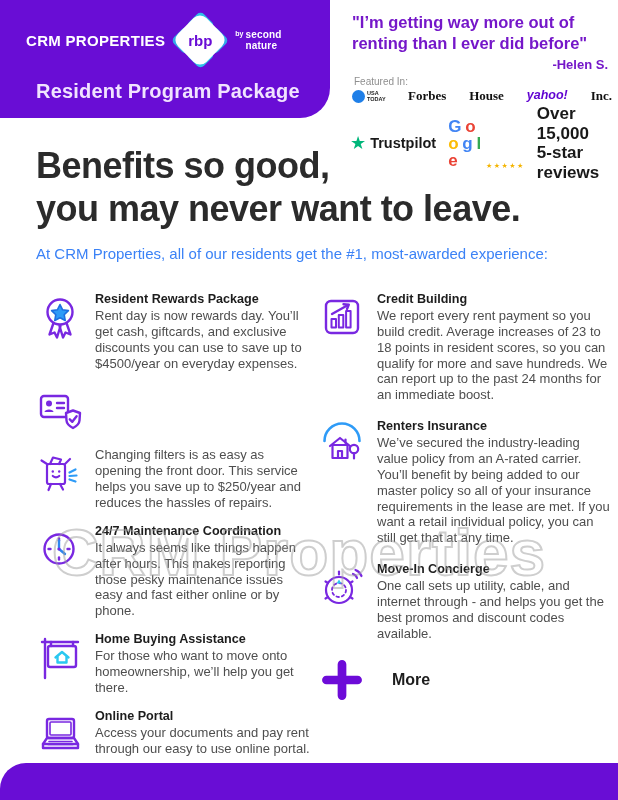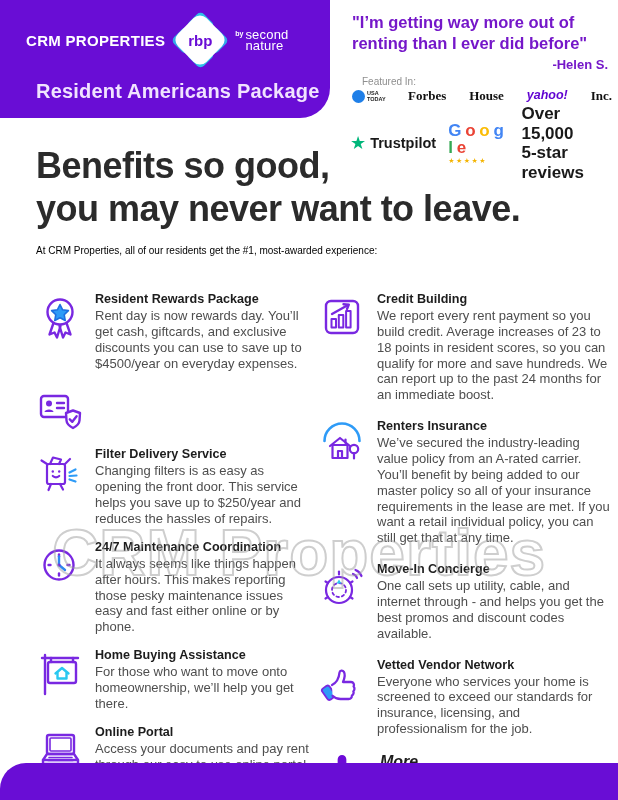--- a/index.html
+++ b/index.html
@@ -11,56 +11,56 @@
   .header-row{position:absolute;top:14px;left:26px;display:flex;align-items:center;gap:9px;}
   .brand{font-size:15px;font-weight:700;color:#ffffff;letter-spacing:.3px;white-space:nowrap;}
   .rbp-badge{position:relative;width:52px;height:52px;flex:0 0 52px;}
   .petal{position:absolute;width:21px;height:21px;border-radius:5px;background:#2FBFE8;transform:rotate(45deg);}
   .petal.t{left:15.5px;top:1px;} .petal.b{left:15.5px;top:30px;}
   .petal.l{left:1px;top:15.5px;background:#34A9E8;} .petal.r{left:30px;top:15.5px;background:#34A9E8;}
   .rbp-core{position:absolute;left:6px;top:6px;width:40px;height:40px;background:#ffffff;border-radius:9px;transform:rotate(45deg);}
   .rbp-text{position:absolute;left:0;top:0;width:52px;height:52px;display:flex;align-items:center;justify-content:center;font-size:15px;font-weight:700;color:#690DD5;}
   .sn-block{display:flex;gap:2px;color:#ffffff;}
   .sn-by{font-size:7px;font-weight:700;margin-top:1px;}
-  .sn-words{font-size:13px;font-weight:400;line-height:11px;letter-spacing:.2px;}
+  .sn-words{font-size:10px;font-weight:700;line-height:11px;letter-spacing:.2px;}
   .banner{position:absolute;left:36px;top:80px;font-size:20px;font-weight:700;color:#F1E3FF;letter-spacing:.2px;}
 
   
   .quote{position:absolute;left:352px;top:12px;width:258px;color:#7517C9;font-weight:700;font-size:16.5px;line-height:1.3;}
   .attribution{position:absolute;left:352px;top:57px;width:256px;text-align:right;color:#7517C9;font-weight:700;font-size:13px;}
-  .featured{position:absolute;left:354px;top:76px;font-size:10px;color:#8f8f8f;margin-left:8px;}
+  .featured{position:absolute;left:354px;top:76px;font-size:10px;color:#8f8f8f;}
   .press-row{position:absolute;left:352px;top:88px;width:260px;display:flex;justify-content:space-between;}
   .usa-wrap{display:flex;align-items:center;gap:2px;}
   .usa-dot{width:13px;height:13px;border-radius:50%;background:#1F7FE8;}
   .usa-text{font-size:5.5px;font-weight:700;color:#1a1a1a;width:18px;line-height:1.1;}
   .serif-logo{font-family:"Liberation Serif","DejaVu Serif",serif;font-weight:700;font-size:13px;color:#111;}
   .yahoo-logo{font-size:12.5px;font-weight:700;font-style:italic;color:#5F01D1;}
   .reviews-row{position:absolute;left:350px;top:104px;width:262px;display:flex;align-items:center;gap:12px;}
   .trustpilot{display:flex;align-items:center;gap:4px;}
   .tp-star{color:#00B67A;font-size:18px;line-height:1;}
   .tp-label{font-size:14.5px;font-weight:700;color:#191919;}
-  .google-wrap{display:flex;flex-direction:column;align-items:flex-start;line-height:1;}
+  .google-wrap{display:flex;flex-direction:row;align-items:flex-end;line-height:1;}
   .google-word{font-size:17px;font-weight:700;letter-spacing:-.5px;}
   .g-blue{color:#4285F4;} .g-red{color:#EA4335;} .g-yellow{color:#FBBC05;} .g-green{color:#34A853;}
   .google-stars{font-size:7px;color:#F4B400;letter-spacing:1.5px;margin-top:1px;}
   .reviews-text{font-size:17px;font-weight:700;color:#191919;line-height:1.15;}
 
   
   .hero-title{position:absolute;left:36px;top:144px;font-size:36px;line-height:43px;font-weight:700;color:#2b2b2b;letter-spacing:-.5px;}
-  .hero-sub{position:absolute;left:36px;top:245px;font-size:10px;color:#000000;}
+  .hero-sub{position:absolute;left:36px;top:245px;font-size:15px;color:#3b82f6;}
 
   
   .col-left{position:absolute;left:34px;top:292px;width:278px;}
   .col-right{position:absolute;left:316px;top:292px;width:294px;}
   .benefit{display:flex;gap:9px;margin-bottom:13px;}
   .col-right .benefit{margin-bottom:16px;}
   .b-icon{width:52px;flex:0 0 52px;display:flex;justify-content:center;align-items:flex-start;}
   .b-title{font-size:12.6px;font-weight:700;color:#1d1d1d;margin-bottom:2px;}
   .b-desc{font-size:13px;color:#4e4e4e;line-height:1.22;}
-  .more-row{display:flex;gap:12px;align-items:flex-start;margin-top:4px;font-style:italic;}
+  .more-row{display:flex;gap:24px;align-items:center;margin-top:4px;}
   .more-label{font-size:16px;font-weight:700;color:#1d1d1d;}
 
   
   .watermark{position:absolute;left:52px;top:516px;z-index:5;font-size:64px;font-weight:700;letter-spacing:1px;white-space:nowrap;color:transparent;-webkit-text-stroke:2px #9e9e9e;opacity:.5;pointer-events:none;}
   .bottom-bar{position:absolute;left:0;bottom:0;width:618px;height:37px;background:#690DD5;border-radius:26px 0 0 0;}
 
   svg{display:block;}
 </style>
 </head>
 <body>
@@ -79,21 +79,21 @@
         <span class="rbp-text">rbp</span>
       </span>
       <span class="sn-block">
         <span class="sn-by">by</span>
         <span class="sn-words">
           <div>second</div>
           <div>nature</div>
         </span>
       </span>
     </div>
-    <div class="banner">Resident Americans Package</div>
+    <div class="banner">Resident Program Package</div>
   </div>
 
   <div class="quote">"I’m getting way more out of renting than I ever did before"</div>
   <div class="attribution">-Helen S.</div>
   <div class="featured">Featured In:</div>
 
   <div class="press-row">
     <span class="usa-wrap">
       <span class="usa-dot"></span>
       <span class="usa-text">USA TODAY</span>
@@ -174,21 +174,20 @@
           <circle cx="23.2" cy="23.5" r="1.2" fill="#7928E1" stroke="none"></circle>
           <path d="M16.8 28 Q20 30.6 23.2 28"></path>
           <path d="M33.5 24.5 39.5 21.5" stroke="#2E9BF7"></path>
           <path d="M33.5 28 40.5 27.5" stroke="#2E9BF7"></path>
           <path d="M33.5 31.5 39.5 33.5" stroke="#2E9BF7"></path>
           <path d="M15 36 12.5 42"></path>
           <path d="M24 36 27 41.5"></path>
         </svg>
       </span>
       <div>
-        <div class="b-title">Filter Delivery Service</div>
         <div class="b-desc">Changing filters is as easy as opening the front door. This service helps you save up to $250/year and reduces the hassles of repairs.</div>
       </div>
     </div>
 
     <div class="benefit">
       <span class="b-icon">
         <svg width="48" height="50" viewBox="0 0 48 48" fill="none" stroke="#7928E1" stroke-width="2.4" stroke-linecap="round" stroke-linejoin="round">
           <circle cx="23" cy="24" r="14.5"></circle>
           <line x1="23" y1="13.5" x2="23" y2="15.5"></line>
           <line x1="23" y1="32.5" x2="23" y2="34.5"></line>
@@ -293,32 +292,20 @@
           <path d="M35 11 A6 6 0 0 1 39 15"></path>
           <path d="M37.5 7 A10.5 10.5 0 0 1 43.5 13"></path>
         </svg>
       </span>
       <div>
         <div class="b-title">Move-In Concierge</div>
         <div class="b-desc">One call sets up utility, cable, and internet through - and helps you get the best promos and discount codes available.</div>
       </div>
     </div>
 
-    <div class="benefit">
-      <span class="b-icon">
-        <svg width="48" height="50" viewBox="0 0 48 48" fill="none" stroke="#7928E1" stroke-width="2.3" stroke-linecap="round" stroke-linejoin="round">
-          <rect x="6" y="27" width="9" height="13.5" rx="2.5" transform="rotate(-35 10.5 33.75)" fill="#2E9BF7" stroke="#7928E1" stroke-width="1.8"></rect>
-          <path d="M14 26 C18 24 21 19 21.5 13.5 C21.7 11.3 24.6 10.8 25.9 12.9 C27.3 15.2 26.5 19.5 25 23 L33 23 C35.5 23 36.6 25.5 35.6 27.5 C36.9 28.8 36.7 31.2 35.3 32.3 C36.1 33.8 35.4 35.8 33.9 36.6 C34.1 38.4 32.7 40 30.7 40 L22.5 40 C19 40 16 38.2 14.5 36.7" fill="#ffffff"></path>
-        </svg>
-      </span>
-      <div>
-        <div class="b-title">Vetted Vendor Network</div>
-        <div class="b-desc">Everyone who services your home is screened to exceed our standards for insurance, licensing, and professionalism for the job.</div>
-      </div>
-    </div>
 
     <div class="more-row">
       <span class="b-icon">
         <svg width="44" height="44" viewBox="0 0 48 48" fill="none">
           <path d="M24 7 V41 M7 24 H41" stroke="#6D0BD8" stroke-width="9.5" stroke-linecap="round"></path>
         </svg>
       </span>
       <span class="more-label">More</span>
     </div>
 

